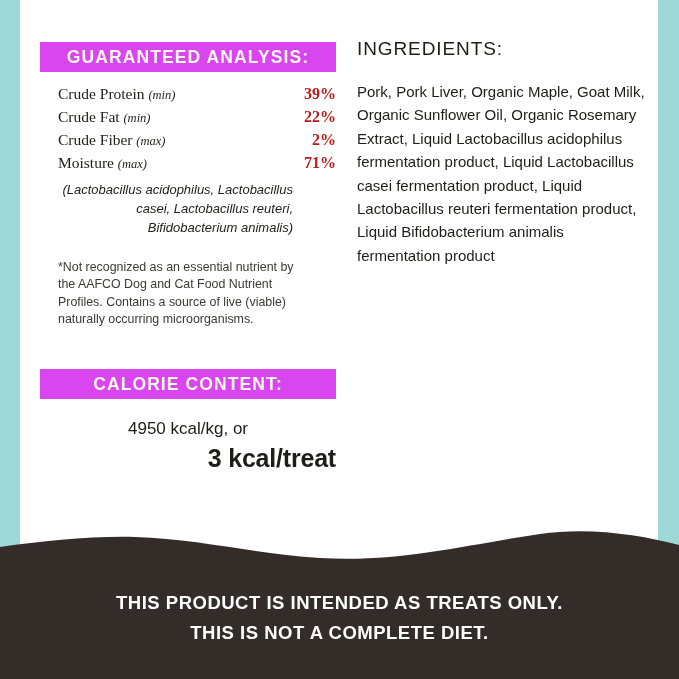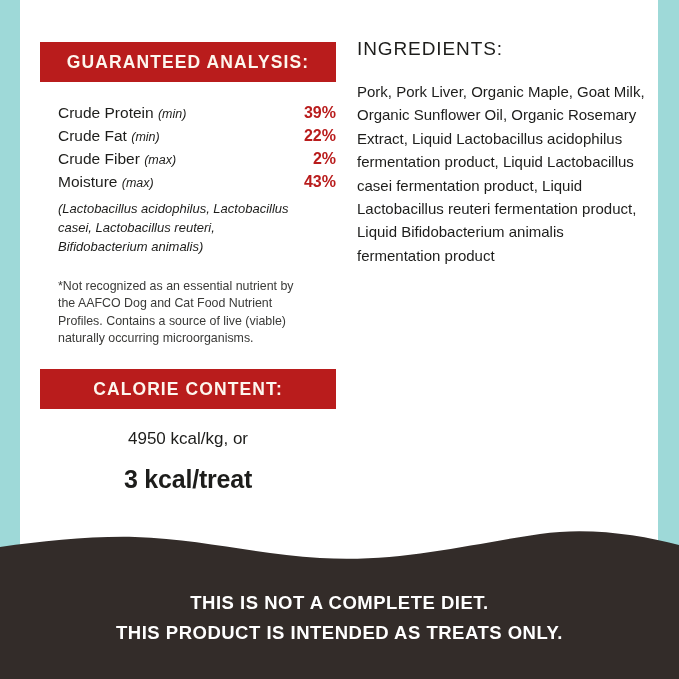--- a/index.html
+++ b/index.html
@@ -27,38 +27,39 @@
   }
 
   
   .left-col {
     position: absolute;
     left: 40px;
     top: 42px;
     width: 296px;
   }
   .section-bar {
-    background: #b91c1c;
-    height: 40px;
+    background: #d946ef;
+    height: 30px;
     display: flex;
     align-items: center;
     justify-content: center;
   }
   .section-bar-label {
     color: #fdf6ee;
     font-size: 17.5px;
     font-weight: bold;
     letter-spacing: 1.1px;
     white-space: nowrap;
   }
 
   .ga-table {
-    margin-top: 19px;
+    margin-top: 10px;
     width: 100%;
     border-collapse: collapse;
+    font-family: Liberation Serif, serif;
   }
   .ga-table tr { vertical-align: baseline; }
   .ga-name {
     font-size: 15.5px;
     color: #1d1d1b;
     padding: 2.5px 0 2.5px 18px;
     white-space: nowrap;
     font-weight: 300;
   }
   .ga-name .qual {
@@ -80,20 +81,21 @@
   }
 
   .organisms {
     margin-top: 7px;
     padding-left: 18px;
     font-size: 13px;
     font-style: italic;
     line-height: 1.45;
     color: #1d1d1b;
     width: 235px;
+    text-align: right;
   }
   .footnote {
     margin-top: 21px;
     padding-left: 18px;
     font-size: 12.4px;
     line-height: 1.42;
     color: #3a3a38;
     width: 252px;
   }
 
@@ -107,25 +109,26 @@
     margin-top: 18px;
     text-align: center;
   }
   .calorie-line {
     font-size: 17px;
     color: #1d1d1b;
     line-height: 1.45;
     font-weight: 300;
   }
   .calorie-big {
-    margin-top: 13px;
+    margin-top: 2px;
     font-size: 25px;
     font-weight: bold;
     color: #1d1d1b;
     letter-spacing: -0.2px;
+    text-align: right;
   }
 
   
   .right-col {
     position: absolute;
     left: 357px;
     top: 38px;
     width: 290px;
   }
   .ingredients-title {
@@ -202,21 +205,21 @@
             <span>Crude Fiber</span>
             <span class="qual">(max)</span>
           </td>
           <td class="ga-val">2%</td>
         </tr>
         <tr>
           <td class="ga-name">
             <span>Moisture</span>
             <span class="qual">(max)</span>
           </td>
-          <td class="ga-val">43%</td>
+          <td class="ga-val">71%</td>
         </tr>
       </tbody>
     </table>
 
     <div class="organisms">(Lactobacillus acidophilus, Lactobacillus casei, Lactobacillus reuteri, Bifidobacterium animalis)</div>
 
     <div class="footnote">*Not recognized as an essential nutrient by the AAFCO Dog and Cat Food Nutrient Profiles.  Contains a source of live (viable) naturally occurring microorganisms.</div>
   </div>
 
   <div class="calorie-block">
@@ -234,17 +237,17 @@
     <div class="ingredients-body">Pork, Pork Liver, Organic Maple, Goat Milk, Organic Sunflower Oil, Organic Rosemary Extract, Liquid Lactobacillus acidophilus fermentation product, Liquid Lactobacillus casei fermentation product, Liquid Lactobacillus reuteri fermentation product, Liquid Bifidobacterium animalis fermentation product</div>
   </div>
 
   <div class="wave-wrap">
     <svg class="wave-svg" viewBox="0 0 679 159" preserveAspectRatio="none">
       <path d="M0,27 C45,21 90,16 135,17 C200,19 255,34 320,38 C400,43 470,24 540,14 C590,7 640,15 679,25 L679,159 L0,159 Z" fill="#332c29"></path>
     </svg>
   </div>
 
   <div class="banner-text">
+    <div>THIS PRODUCT IS INTENDED AS TREATS ONLY.</div>
     <div>THIS IS NOT A COMPLETE DIET.</div>
-    <div>THIS PRODUCT IS INTENDED AS TREATS ONLY.</div>
   </div>
 
 </div>
 
 </body></html>

